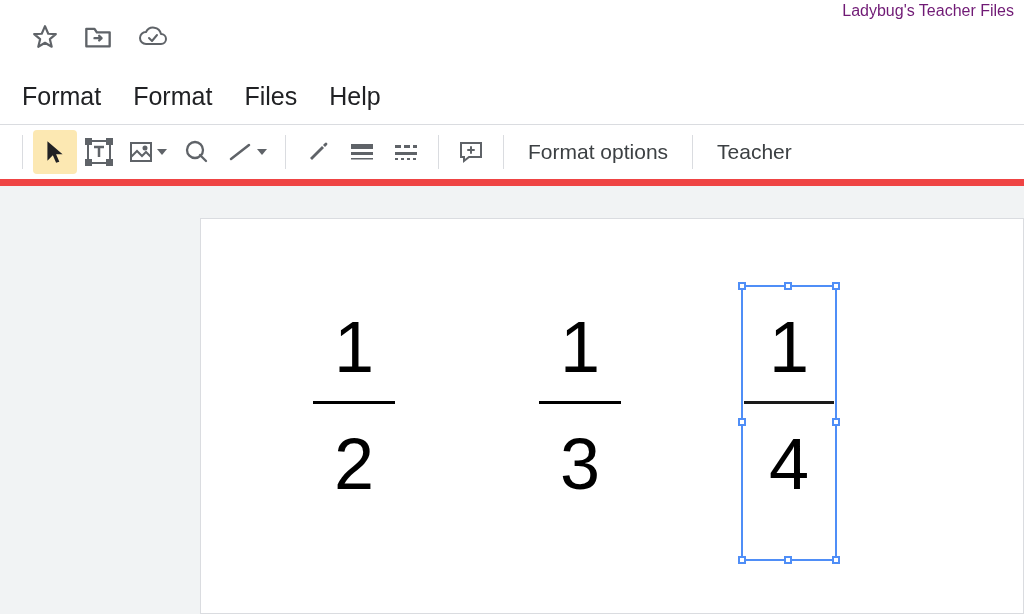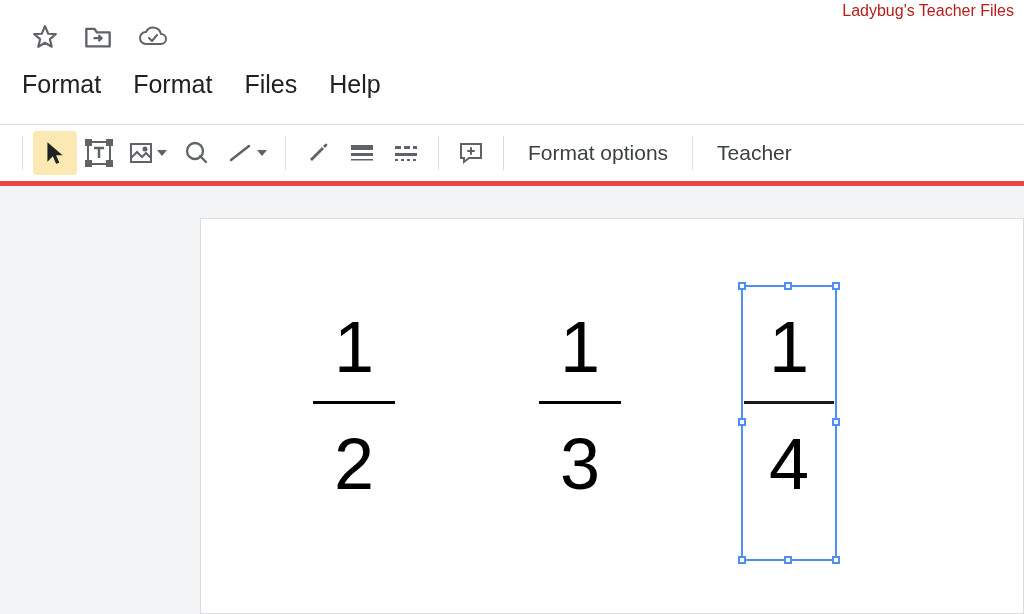--- a/index.html
+++ b/index.html
@@ -9,50 +9,50 @@
     font-family: Arial, "Helvetica Neue", Helvetica, sans-serif;
     background: #fff;
     color: #3c4043;
     overflow: hidden;
     position: relative;
   }
   .attribution {
     position: absolute;
     top: 2px; right: 10px;
     font-size: 16px;
-    color: #b91c1c;
+    color: #701a75;
   }
   .titlebar-icons {
     position: absolute;
     top: 24px; left: 32px;
     display: flex;
     align-items: center;
     gap: 26px;
   }
   .titlebar-icons svg { display:block; }
   .menubar {
     position: absolute;
     top: 70px; left: 22px;
     display: flex;
     align-items: baseline;
     gap: 32px;
     font-size: 25px;
     color: #202124;
   }
-  .menubar-item { cursor: default; }
+  .menubar-item { cursor: default; margin-top: 12px; }
   .last-edit {
     color: #5f6368;
     text-decoration: underline;
     text-underline-offset: 4px;
   }
   .toolbar-wrap {
     position: absolute;
     top: 124px; left: 0; right: 0;
     border-top: 1px solid #dadce0;
-    border-bottom: 5px solid #ef4444;
+    border-bottom: 7px solid #ef4444;
     height: 62px;
     display: flex;
     align-items: center;
     padding-left: 12px;
     background: #fff;
   }
   .sep {
     width: 1px; height: 34px;
     background: #dadce0;
     margin: 0 10px;

